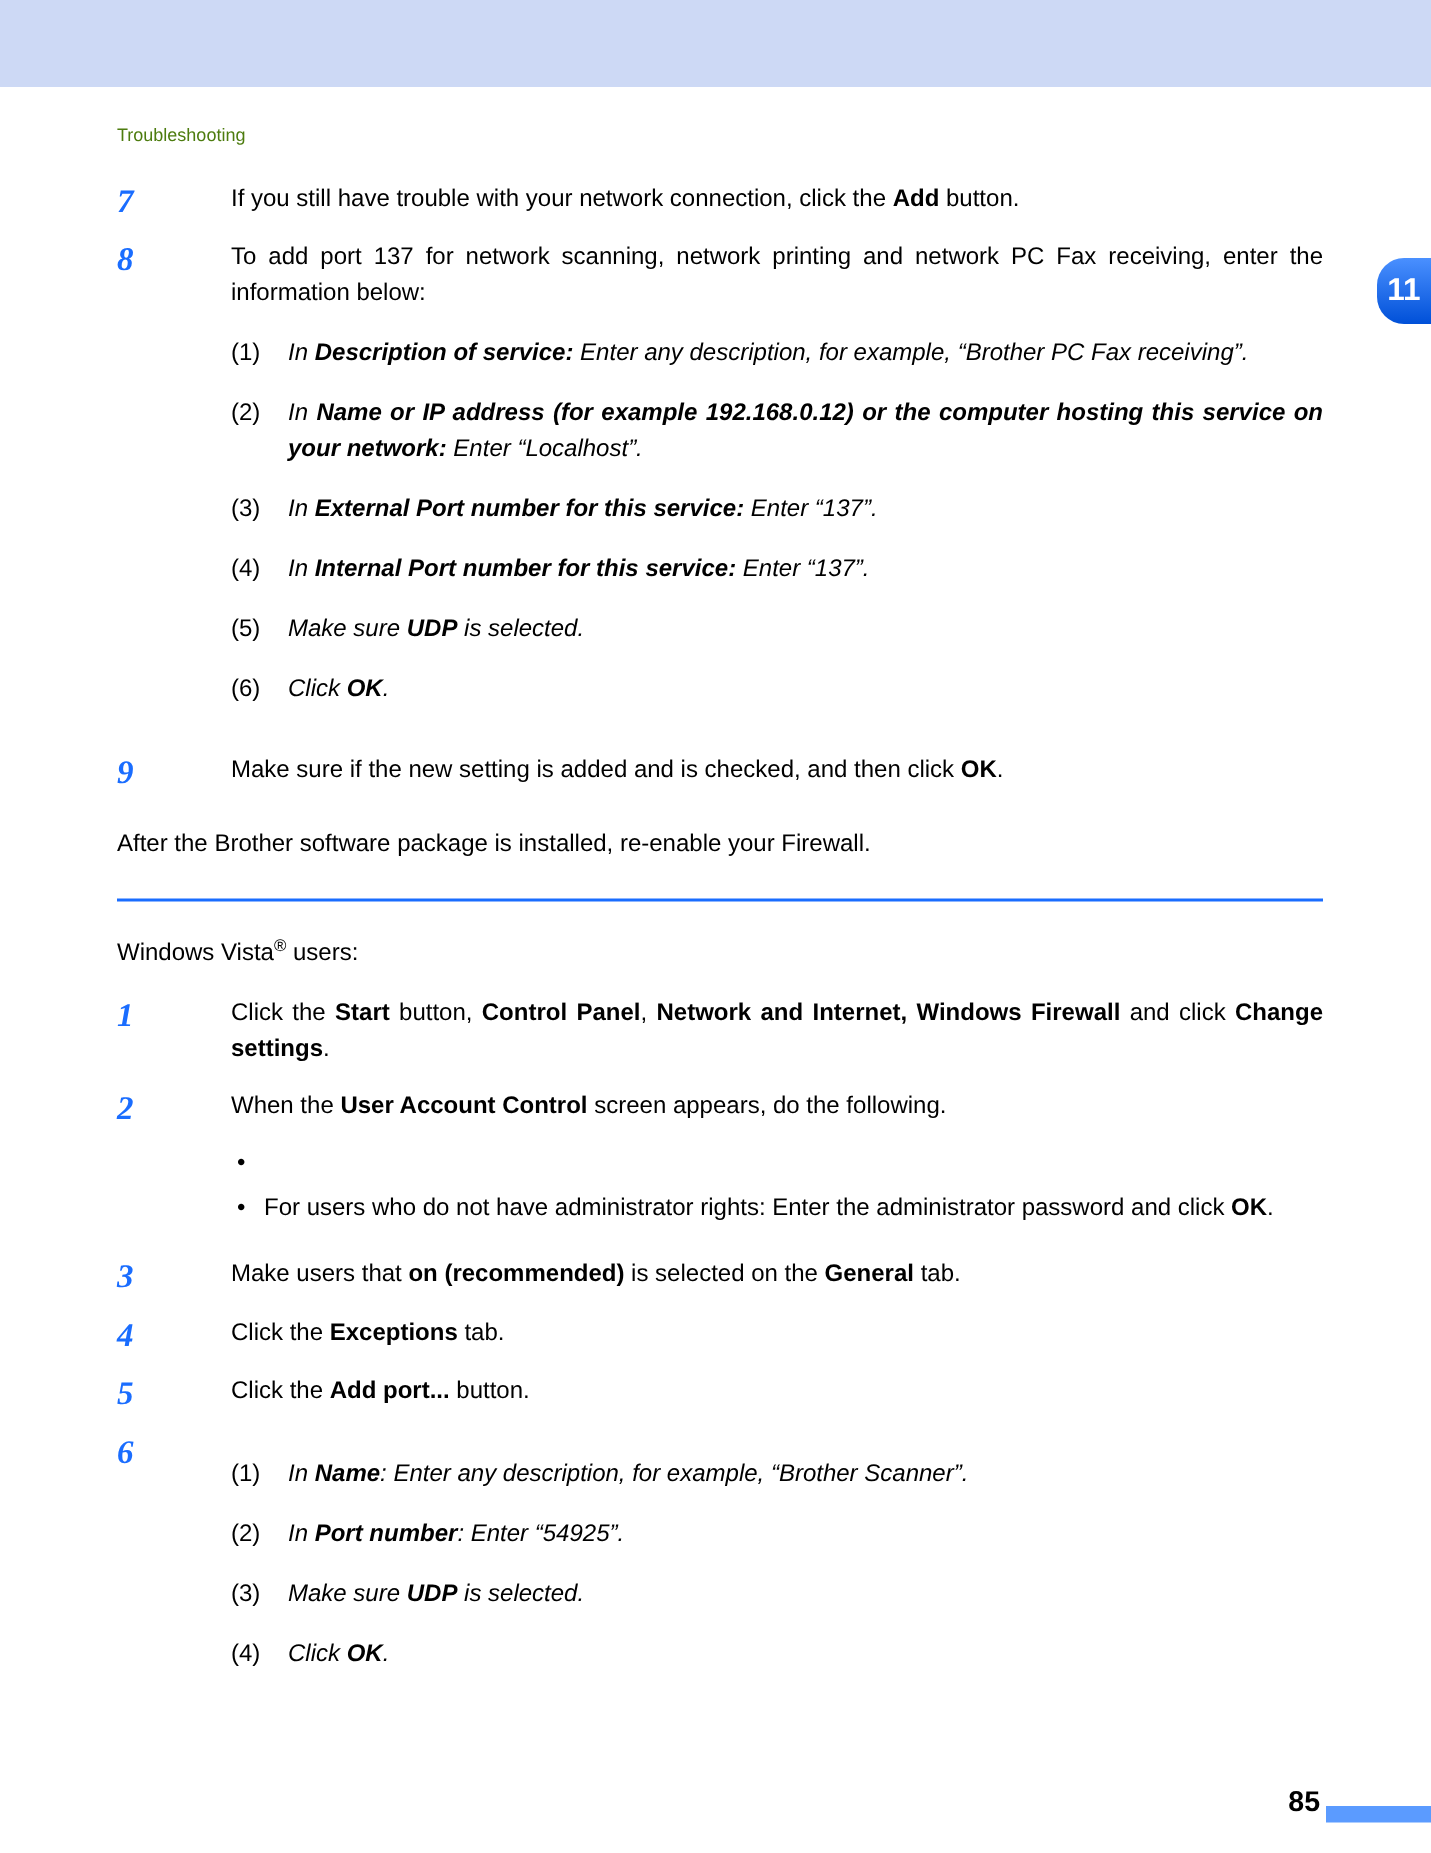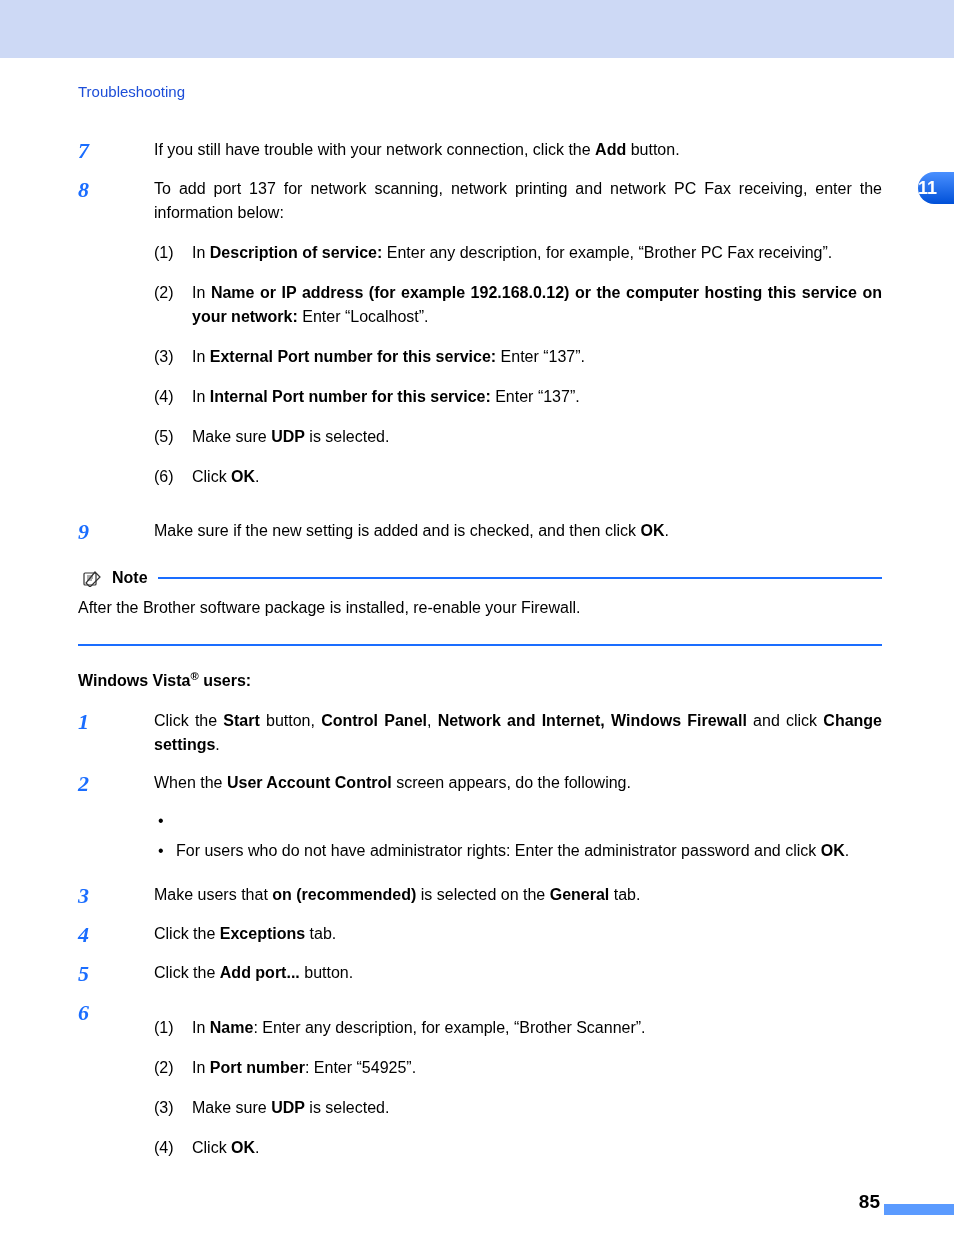--- a/index.html
+++ b/index.html
@@ -15,39 +15,39 @@
     .top-blue-bar {
       background: #cdd9f5;
       height: 58px;
       width: 100%;
     }
     .content {
       padding: 25px 72px 0 78px;
       position: relative;
     }
     .header-label {
-      font-size: 15px;
-      color: #1d4ed8;
-      margin-bottom: 38px;
+      font-size: 12px;
+      color: #4d7c0f;
+      margin-bottom: 24px;
     }
     .chapter-tab {
       position: absolute;
       right: 0;
       top: 172px;
       width: 36px;
-      height: 32px;
+      height: 44px;
       background: #1a6dff;
       background: linear-gradient(to bottom, #4a90ff, #0050d8);
       border-radius: 18px 0 0 18px;
       color: #fff;
       font-weight: bold;
-      font-size: 18px;
+      font-size: 21px;
       display: flex;
       align-items: center;
-      justify-content: flex-start;
+      justify-content: center;
     }
     .step-row {
       display: flex;
       margin-bottom: 14px;
       line-height: 1.5;
     }
     .step-num {
       font-family: Georgia, 'Times New Roman', serif;
       font-style: italic;
       font-weight: bold;
@@ -68,21 +68,21 @@
     }
     .sub-item {
       display: flex;
       margin-bottom: 16px;
       line-height: 1.5;
     }
     .sub-num {
       width: 38px;
       flex-shrink: 0;
     }
-    .sub-text { flex: 1; text-align: justify; }
+    .sub-text { flex: 1; text-align: justify; font-style: italic; }
     .bullet-list { margin-top: 14px; }
     .bullet-item {
       display: flex;
       margin-bottom: 6px;
       line-height: 1.5;
     }
     .bullet { width: 22px; flex-shrink: 0; text-align:left; padding-left:4px;}
     .note-block { margin-top: 24px; margin-bottom: 20px; }
     .note-header {
       display: flex;
@@ -110,21 +110,21 @@
       line-height: 1.5;
       margin-bottom: 24px;
     }
     .note-line-bottom {
       height: 2px;
       background: #1a6dff;
       width: 100%;
       margin-bottom: 24px;
     }
     .section-heading {
-      font-weight: bold;
+      font-weight: normal;
       margin-bottom: 18px;
       margin-top: 8px;
     }
     .page-num {
       position: absolute;
       right: 74px;
       bottom: 22px;
       font-size: 19px;
       font-weight: bold;
     }
@@ -193,31 +193,20 @@
   </div>
 
   <div class="step-row">
     <div class="step-num">9</div>
     <div class="step-body">
       <span>Make sure if the new setting is added and is checked, and then click </span><b>OK</b><span>.</span>
     </div>
   </div>
 
   <div class="note-block">
-    <div class="note-header">
-      <span class="note-icon">
-        <svg width="22" height="18" viewBox="0 0 22 18">
-          <rect x="3" y="4" width="12" height="12" rx="1" fill="none" stroke="#333" stroke-width="1.2"></rect>
-          <path d="M14 3 L19 8 L9 18 L5 14 Z" fill="none" stroke="#333" stroke-width="1.2"></path>
-          <path d="M6 7 h6 M6 9 h6 M6 11 h5" stroke="#333" stroke-width="0.8"></path>
-        </svg>
-      </span>
-      <span class="note-label">Note</span>
-      <div class="note-line-top"></div>
-    </div>
     <div class="note-text">After the Brother software package is installed, re-enable your Firewall.</div>
     <div class="note-line-bottom"></div>
   </div>
 
   <div class="section-heading">
     <span>Windows Vista</span><sup>®</sup><span> users:</span>
   </div>
 
   <div class="step-row">
     <div class="step-num">1</div>

